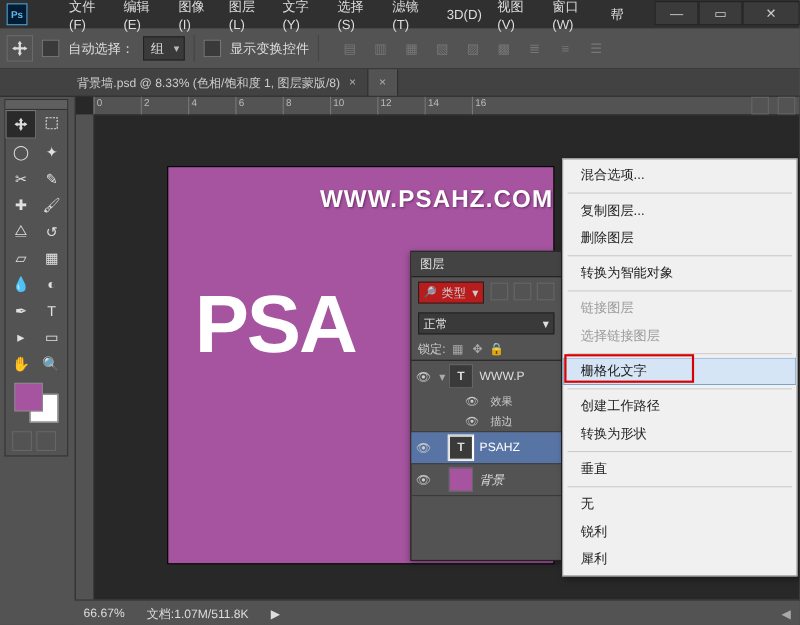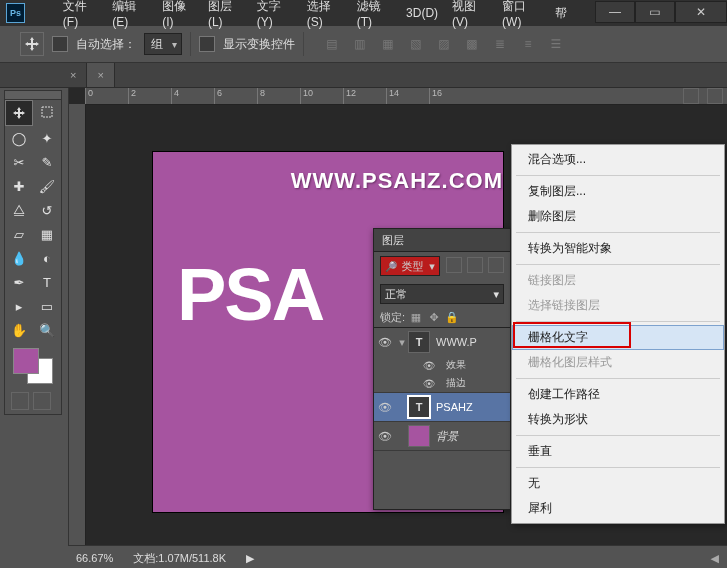--- a/index.html
+++ b/index.html
@@ -32,21 +32,21 @@
 .win-btn {
   width: 38px; height: 20px; background: #3b3b3b;
   border: 1px solid #222; margin-top: -3px;
   display: flex; align-items: center; justify-content: center;
   color: #ccc; font-size: 12px;
 }
 .win-btn.close { width: 50px; }
 .options-bar {
   height: 36px; background: #535353;
   border-bottom: 1px solid #333;
-  display: flex; align-items: center; padding: 0 20px; gap: 8px;
+  display: flex; align-items: center; padding: 0 6px; gap: 8px;
 }
 .opt-tool {
   width: 22px; height: 22px; background: #535353;
   border: 1px solid #6a6a6a;
   display: flex; align-items: center; justify-content: center;
   color: #ddd; font-size: 11px;
 }
 .opt-check {
   width: 14px; height: 14px;
   border: 1px solid #777; background: #3a3a3a; display: inline-block;
@@ -258,20 +258,21 @@
     <div class="opt-ic">▨</div>
     <div class="opt-ic">▩</div>
     <div class="opt-ic">≣</div>
     <div class="opt-ic">≡</div>
     <div class="opt-ic">☰</div>
   </div>
 </div>
 
 <div class="tabs-row">
   <div class="doc-tab">
+    <span>背景墙.psd @ 8.33% (色相/饱和度 1, 图层蒙版/8)</span>
     <span class="tab-x">×</span>
   </div>
   <div class="doc-tab active">
     <span class="tab-x">×</span>
   </div>
 </div>
 
 <div class="main-area">
 
   <div class="toolbox">
@@ -403,28 +404,28 @@
       <div class="sep"></div>
       <div class="mi">复制图层...</div>
       <div class="mi">删除图层</div>
       <div class="sep"></div>
       <div class="mi">转换为智能对象</div>
       <div class="sep"></div>
       <div class="mi disabled">链接图层</div>
       <div class="mi disabled">选择链接图层</div>
       <div class="sep"></div>
       <div class="mi hl">栅格化文字</div>
-      <div class="mi disabled">栅格化图层样式</div>
       <div class="sep"></div>
       <div class="mi">创建工作路径</div>
       <div class="mi">转换为形状</div>
       <div class="sep"></div>
       <div class="mi">垂直</div>
       <div class="sep"></div>
       <div class="mi">无</div>
+      <div class="mi">锐利</div>
       <div class="mi">犀利</div>
 
     </div>
   </div>
 
   <div class="status-bar">
     <span>66.67%</span>
     <span>文档:1.07M/511.8K</span>
     <span>▶</span>
     <span class="arrow4">◀</span>

